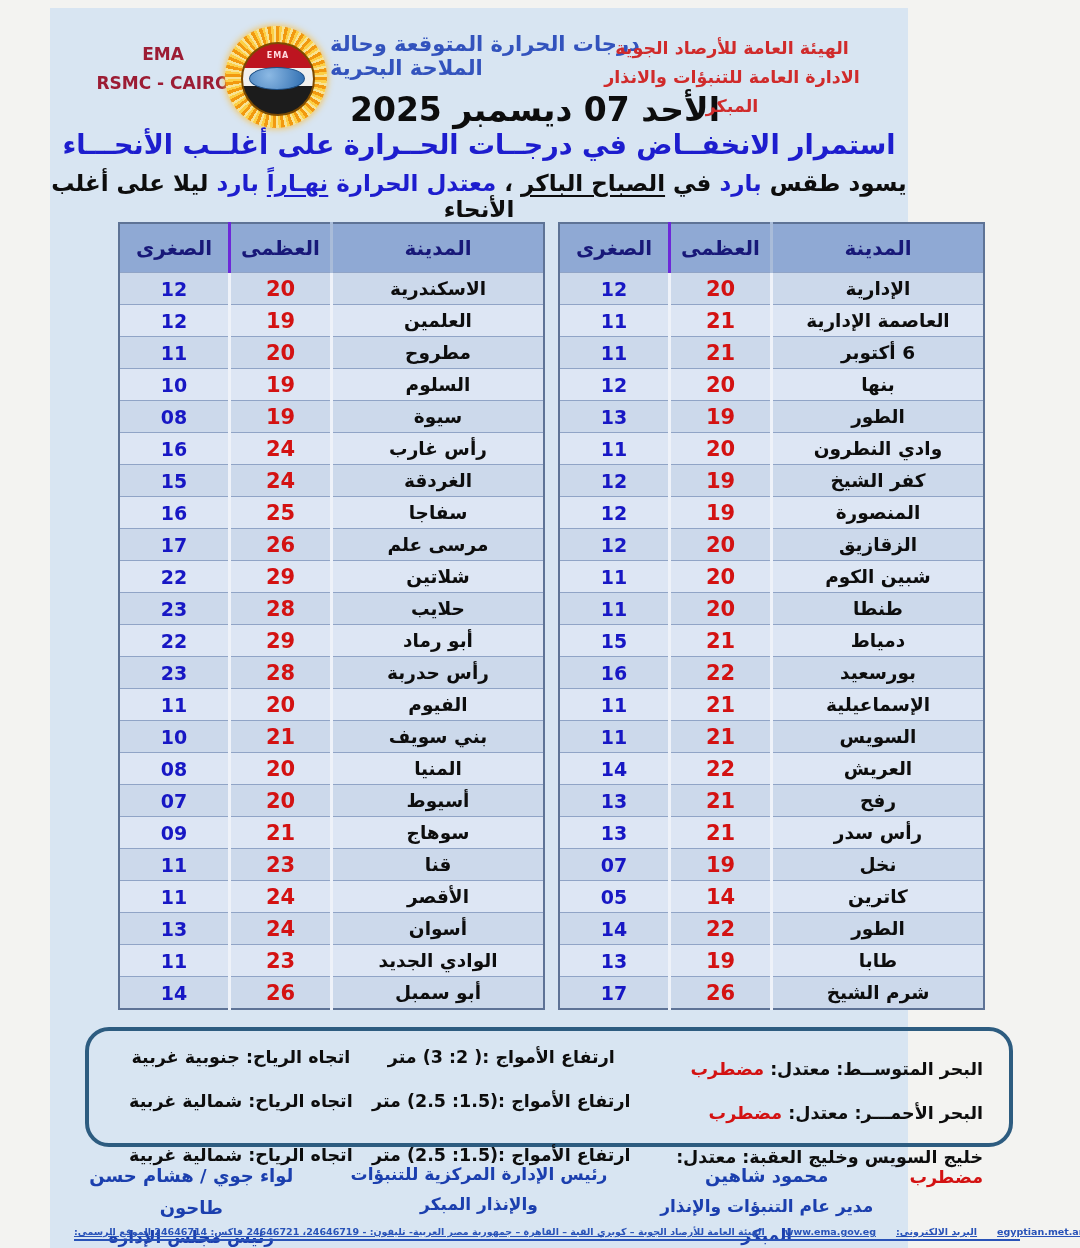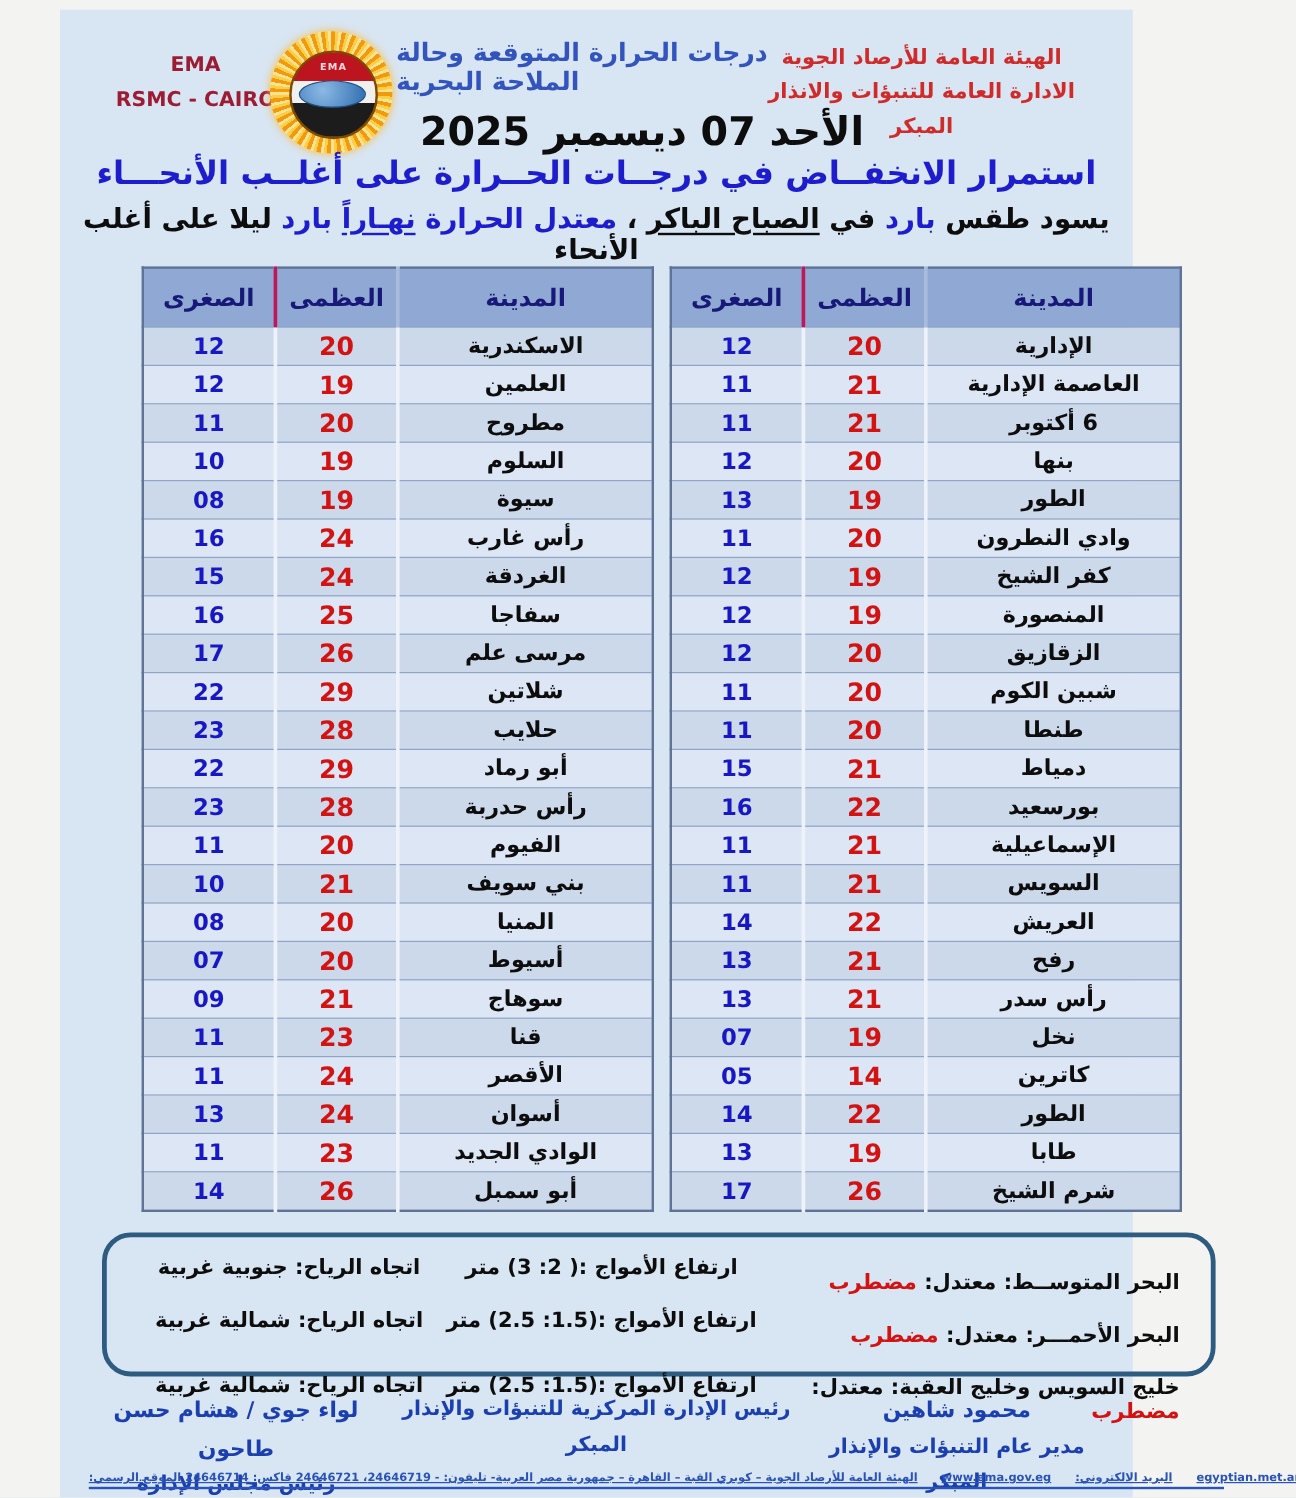--- a/index.html
+++ b/index.html
@@ -24,21 +24,20 @@
   }
   html,body{margin:0;padding:0;}
   body{
     width:1080px;height:1248px;position:relative;overflow:hidden;
     background:var(--outer-bg);
     font-family:"DejaVu Sans", sans-serif;
   }
   .doc{
     position:absolute;left:50px;top:8px;width:858px;height:1240px;
     background:var(--doc-bg);
-    padding-left:36px;
   }
   
   .brand{
     position:absolute;top:32px;left:28px;width:170px;text-align:center;
     color:var(--brand-red);font-weight:bold;font-size:17px;line-height:1.7;
   }
   .logo{position:absolute;top:16px;left:172px;width:110px;height:106px;}
   .sun{
     position:absolute;left:3px;top:2px;width:102px;height:102px;border-radius:50%;
     background:repeating-conic-gradient(#f2990f 0deg 4deg,#fccf46 4deg 7deg,#f8e393 7deg 10deg);
@@ -86,21 +85,21 @@
   td{
     height:31px;text-align:center;font-weight:bold;border:1px solid var(--grid-line);
     padding:0 2px;
   }
   col.c-city{width:50%;}
   col.c-max{width:24%;}
   col.c-min{width:26%;}
   td.city{color:var(--ink);font-size:18.5px;border-left:3px solid #eef2f9;}
   th.city-h{border-left:3px solid #a9bcd9;text-align:center;}
   td.max{color:var(--max-red);font-size:21px;border-left:3px solid #eef2f9;}
-  th.max-h{border-left:3px solid #be185d;}
+  th.max-h{border-left:3px solid #6d28d9;}
   td.min{color:var(--min-blue);font-size:19px;}
   tbody tr:nth-child(odd) td{background:var(--row-odd);}
   tbody tr:nth-child(even) td{background:var(--row-even);}
   
   .marine{
     position:absolute;top:1019px;left:35px;width:928px;height:120px;box-sizing:border-box;
     border:4px solid var(--marine-border);border-radius:24px;direction:rtl;
     display:flex;flex-direction:column;justify-content:space-evenly;padding:4px 26px;
   }
   .marine-row{display:flex;align-items:center;font-weight:bold;font-size:17.5px;color:var(--ink);}

